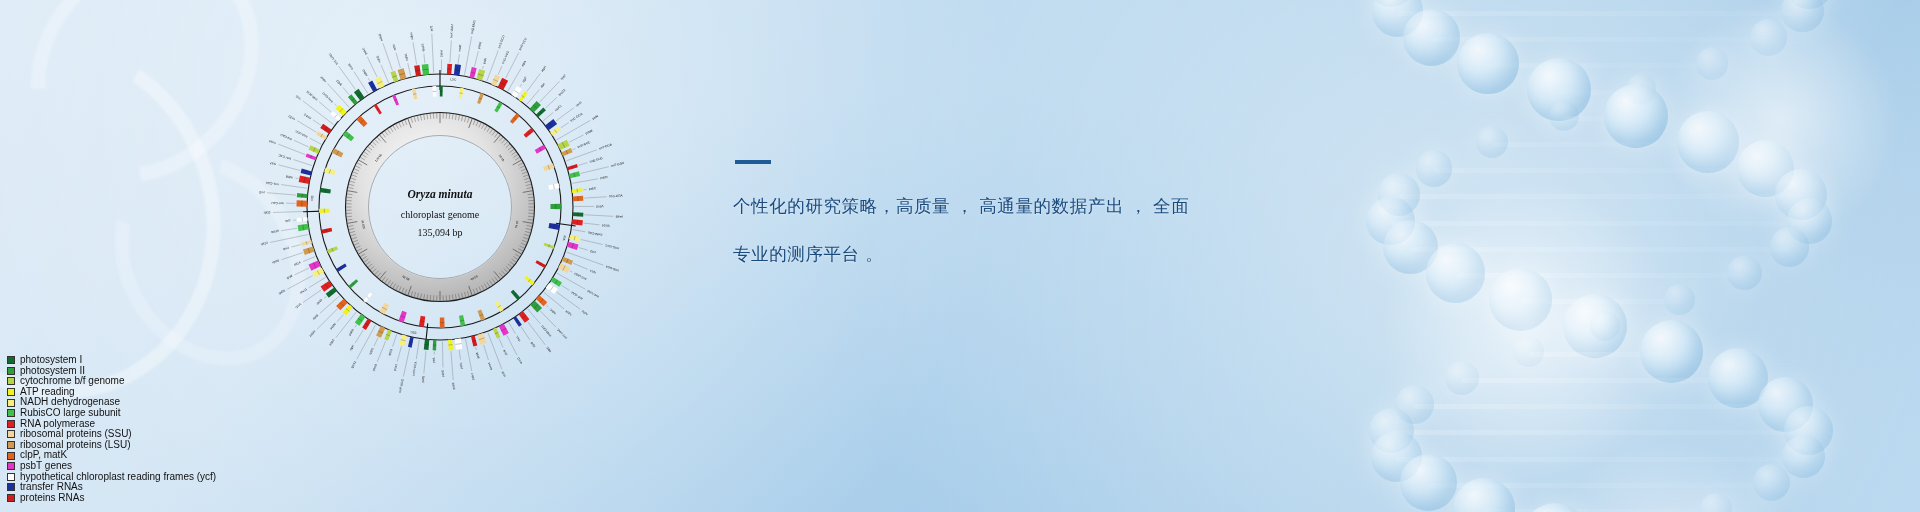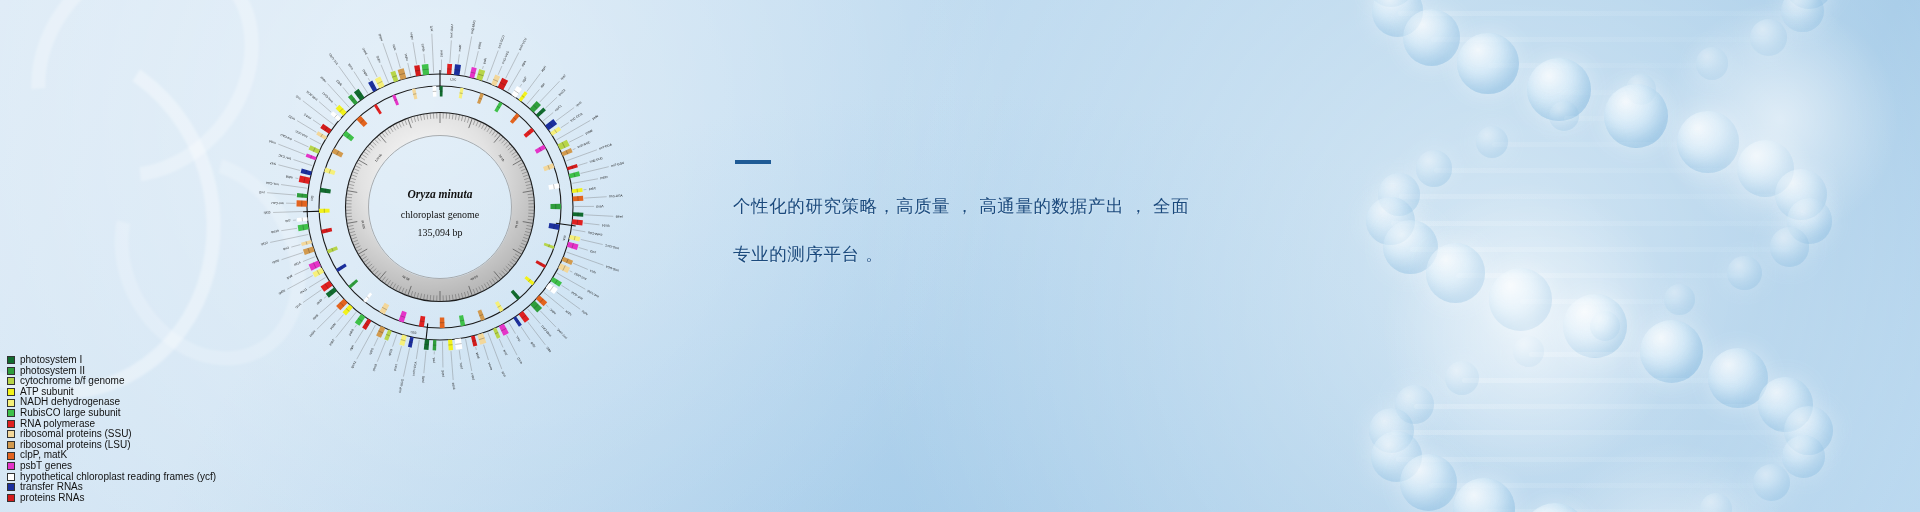--- a/index.html
+++ b/index.html
@@ -823,21 +823,21 @@
       <div class="legend-row">
         <span class="legend-swatch" style="background: rgb(47, 158, 60);"></span>
         <span class="legend-label">photosystem II</span>
       </div>
       <div class="legend-row">
         <span class="legend-swatch" style="background: rgb(183, 213, 74);"></span>
         <span class="legend-label">cytochrome b/f genome</span>
       </div>
       <div class="legend-row">
         <span class="legend-swatch" style="background: rgb(242, 242, 28);"></span>
-        <span class="legend-label">ATP subunit</span>
+        <span class="legend-label">ATP reading</span>
       </div>
       <div class="legend-row">
         <span class="legend-swatch" style="background: rgb(246, 240, 122);"></span>
         <span class="legend-label">NADH dehydrogenase</span>
       </div>
       <div class="legend-row">
         <span class="legend-swatch" style="background: rgb(63, 193, 74);"></span>
         <span class="legend-label">RubisCO large subunit</span>
       </div>
       <div class="legend-row">

